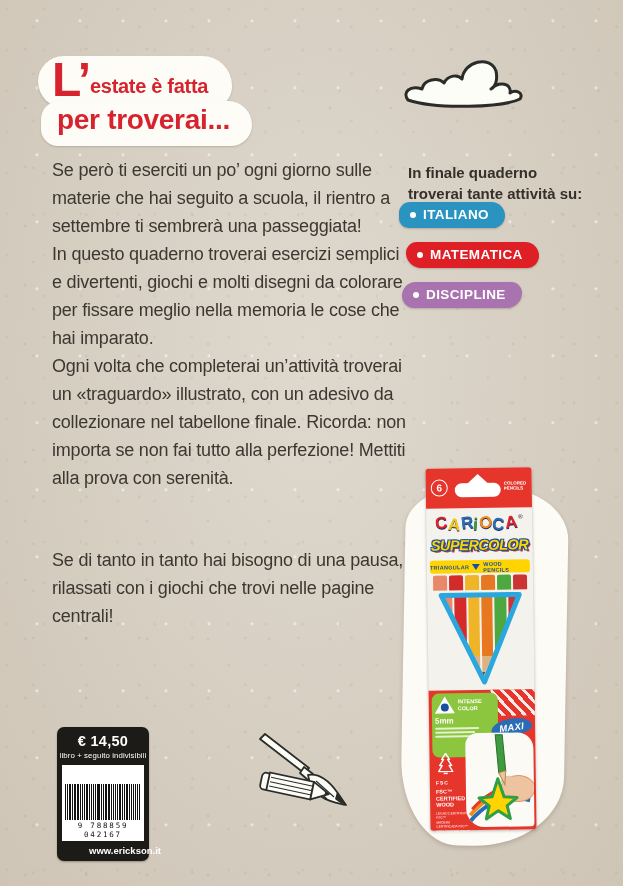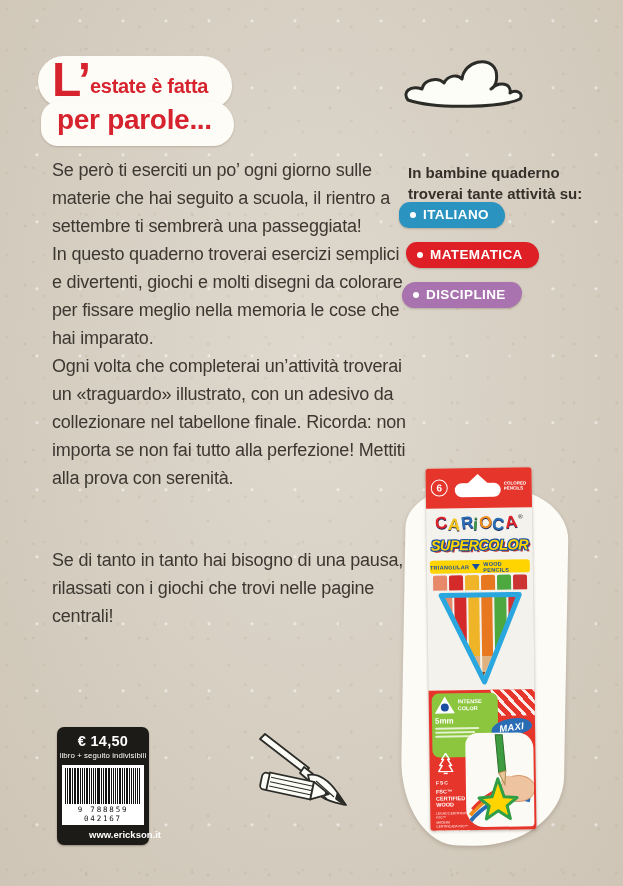--- a/index.html
+++ b/index.html
@@ -93,21 +93,21 @@
   .fsc-col{position:absolute;left:6px;top:62px;width:34px;color:#fff;}
   .fsc-label{font-weight:bold;font-size:5px;letter-spacing:1px;margin-top:1px;}
   .fsc-cert{font-weight:bold;font-size:5.5px;line-height:6.5px;margin-top:3px;}
   .fsc-tiny{font-size:3.2px;line-height:4.5px;margin-top:3px;}
 
   
   .price-block{left:57px;top:727px;width:92px;background:#1d1b18;border-radius:7px;padding:6px 0 5px;
     text-align:center;color:#fff;box-shadow:0 1px 2px rgba(60,50,35,.4);}
   .price{font-size:14.5px;font-weight:bold;letter-spacing:.3px;}
   .price-note{font-size:7.8px;margin-top:2px;letter-spacing:.1px;}
-  .barcode-wrap{margin:5px 5px 0;background:#fff;padding:3px 3px 2px;}
+  .barcode-wrap{margin:5px 5px 0;background:#fff;padding:19px 3px 2px;}
   .bars{height:36px;display:flex;align-items:stretch;justify-content:center;}
   .bars div{background:#111;margin-right:1px;}
   .isbn{color:#111;font-size:7.5px;letter-spacing:1.8px;margin-top:1px;font-family:"DejaVu Sans Mono",monospace;}
   .website{font-size:9.5px;font-weight:bold;margin-top:4px;padding-left:32px;}
 
   .cloud{left:398px;top:38px;}
   .doodle{left:246px;top:731px;}
 </style>
 </head>
 <body>
@@ -119,30 +119,30 @@
              C66,23 92,17 98,33 C100,43 97,49 93,51 C101,43 114,45 112,55
              C118,51 126,55 122,61 C106,69 40,72 10,62 Z" fill="#fdfdf8" stroke="#2b2b28" stroke-width="3" stroke-linejoin="round"></path>
   </svg>
 
   <div class="abs title">
     <div class="title-blob blob1">
       <span class="title-red t-initial">L’</span>
         <span class="title-red t-rest">estate è fatta</span>
     </div><br>
     <div class="title-blob blob2">
-      <span class="t-line2">per parole...</span>
+      <span class="t-line2">per troverai...</span>
     </div>
   </div>
 
   <div class="abs body-text">
       <p><span>Se però ti eserciti un po’ ogni giorno sulle materie che hai seguito a scuola, il rientro a settembre ti sembrerà una passeggiata!</span><br><span class="b">In questo quaderno troverai</span><span> esercizi semplici e divertenti, giochi e molti disegni da colorare per fissare meglio nella memoria le cose che hai imparato.</span><br><span>Ogni volta che completerai un’attività troverai un «traguardo» illustrato, con un adesivo da collezionare nel tabellone finale. Ricorda: non importa se non fai tutto alla perfezione! </span><span class="b">Mettiti alla prova con serenità.</span></p>
       <p><br><span>Se di tanto in tanto hai bisogno di una pausa, </span><span class="b">rilassati con i giochi che trovi nelle pagine centrali!</span></p>
     </div>
 
-  <div class="abs sb-heading">In bambine quaderno troverai tante attività su:</div>
+  <div class="abs sb-heading">In finale quaderno troverai tante attività su:</div>
 
   <div class="pill pill1" style="background-color: rgb(43, 147, 192);">
     <span class="dot"></span>
     <span>ITALIANO</span>
   </div>
   <div class="pill pill2" style="background-color: rgb(223, 31, 38);">
     <span class="dot"></span>
     <span>MATEMATICA</span>
   </div>
   <div class="pill pill3" style="background-color: rgb(168, 115, 174);">

